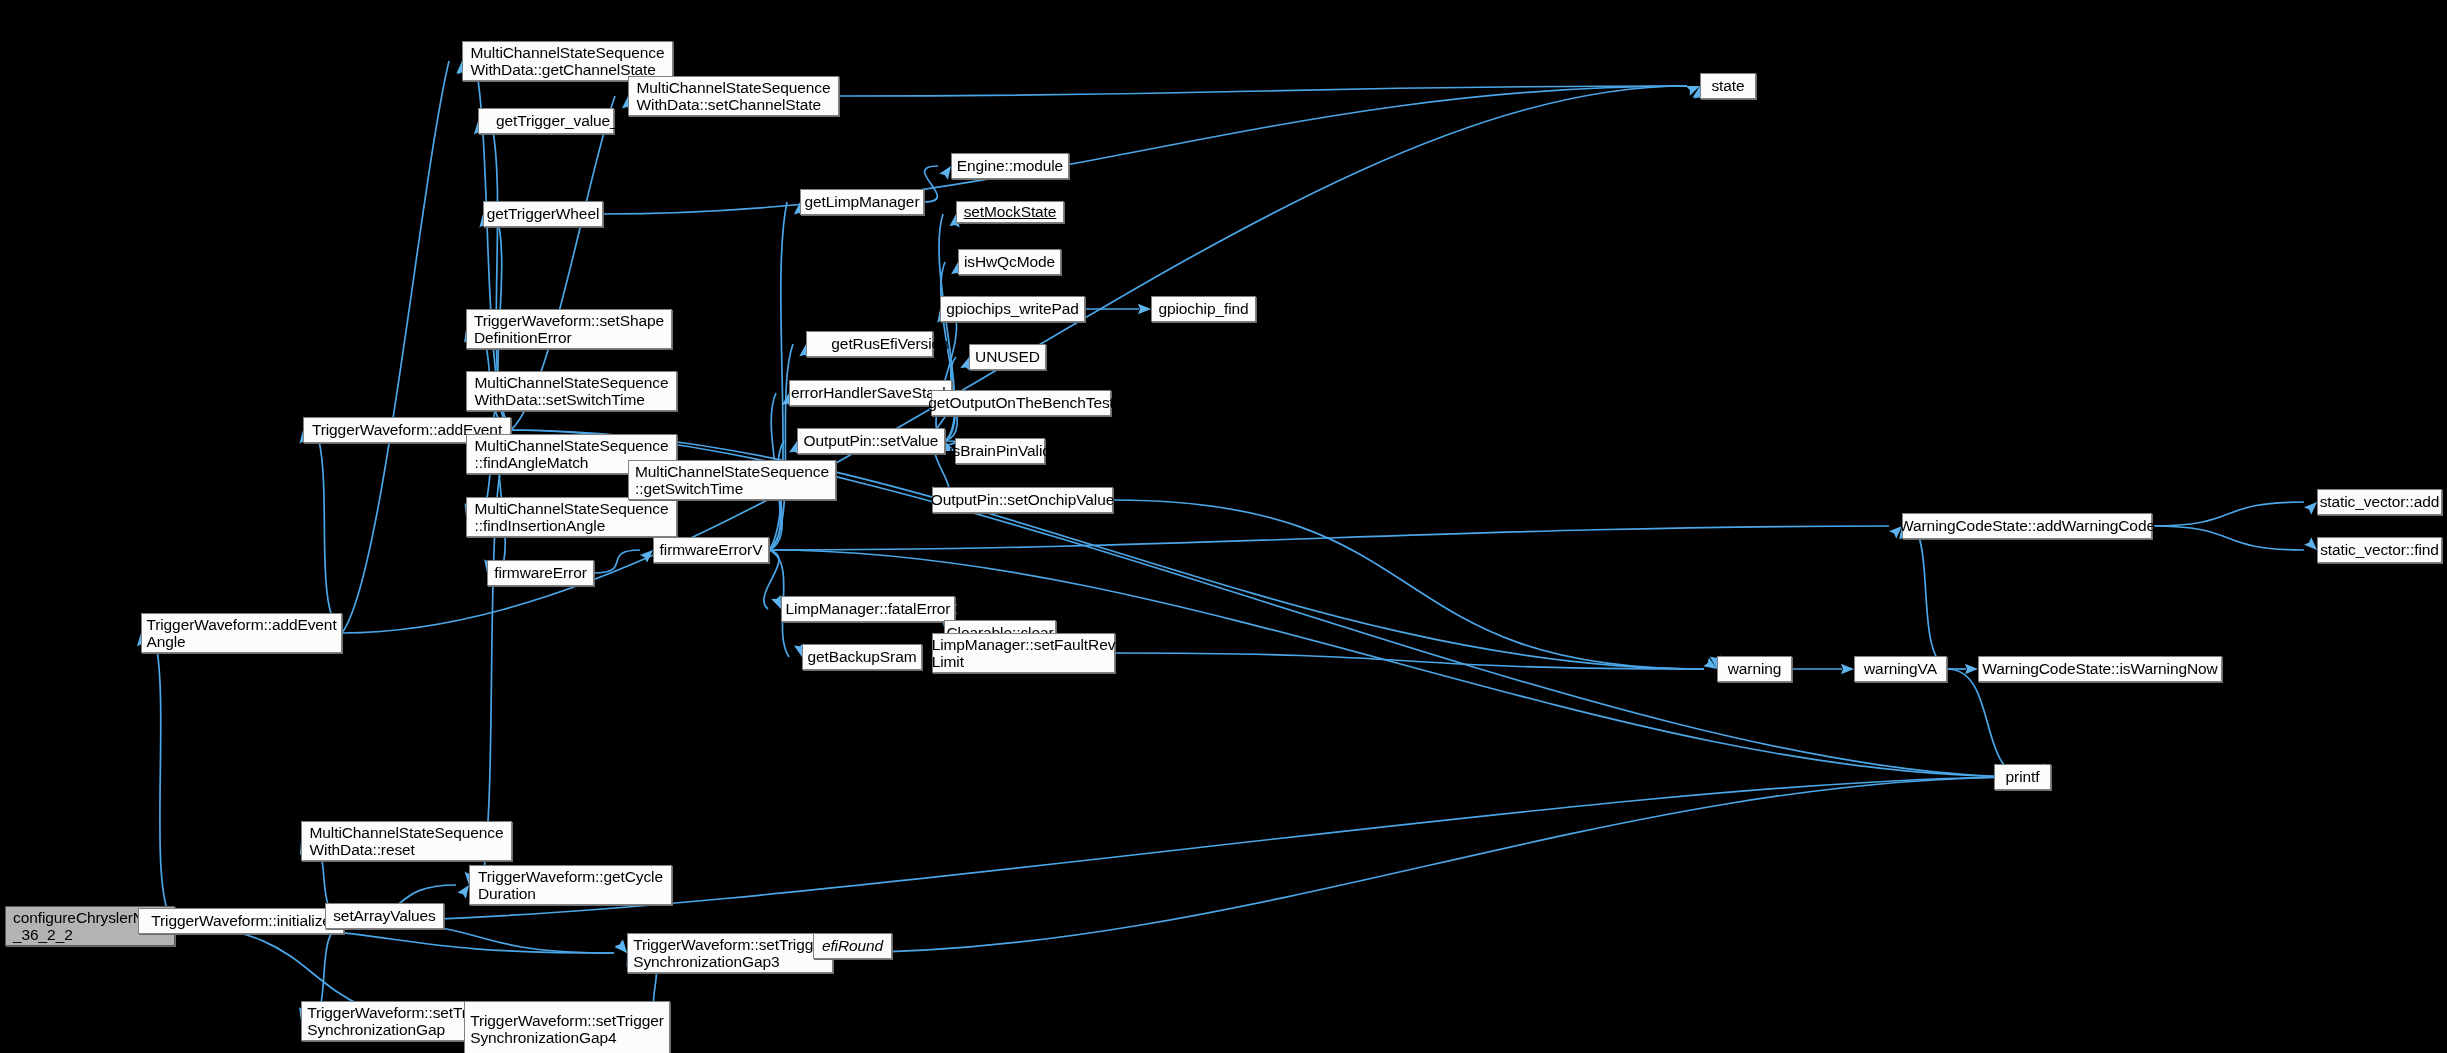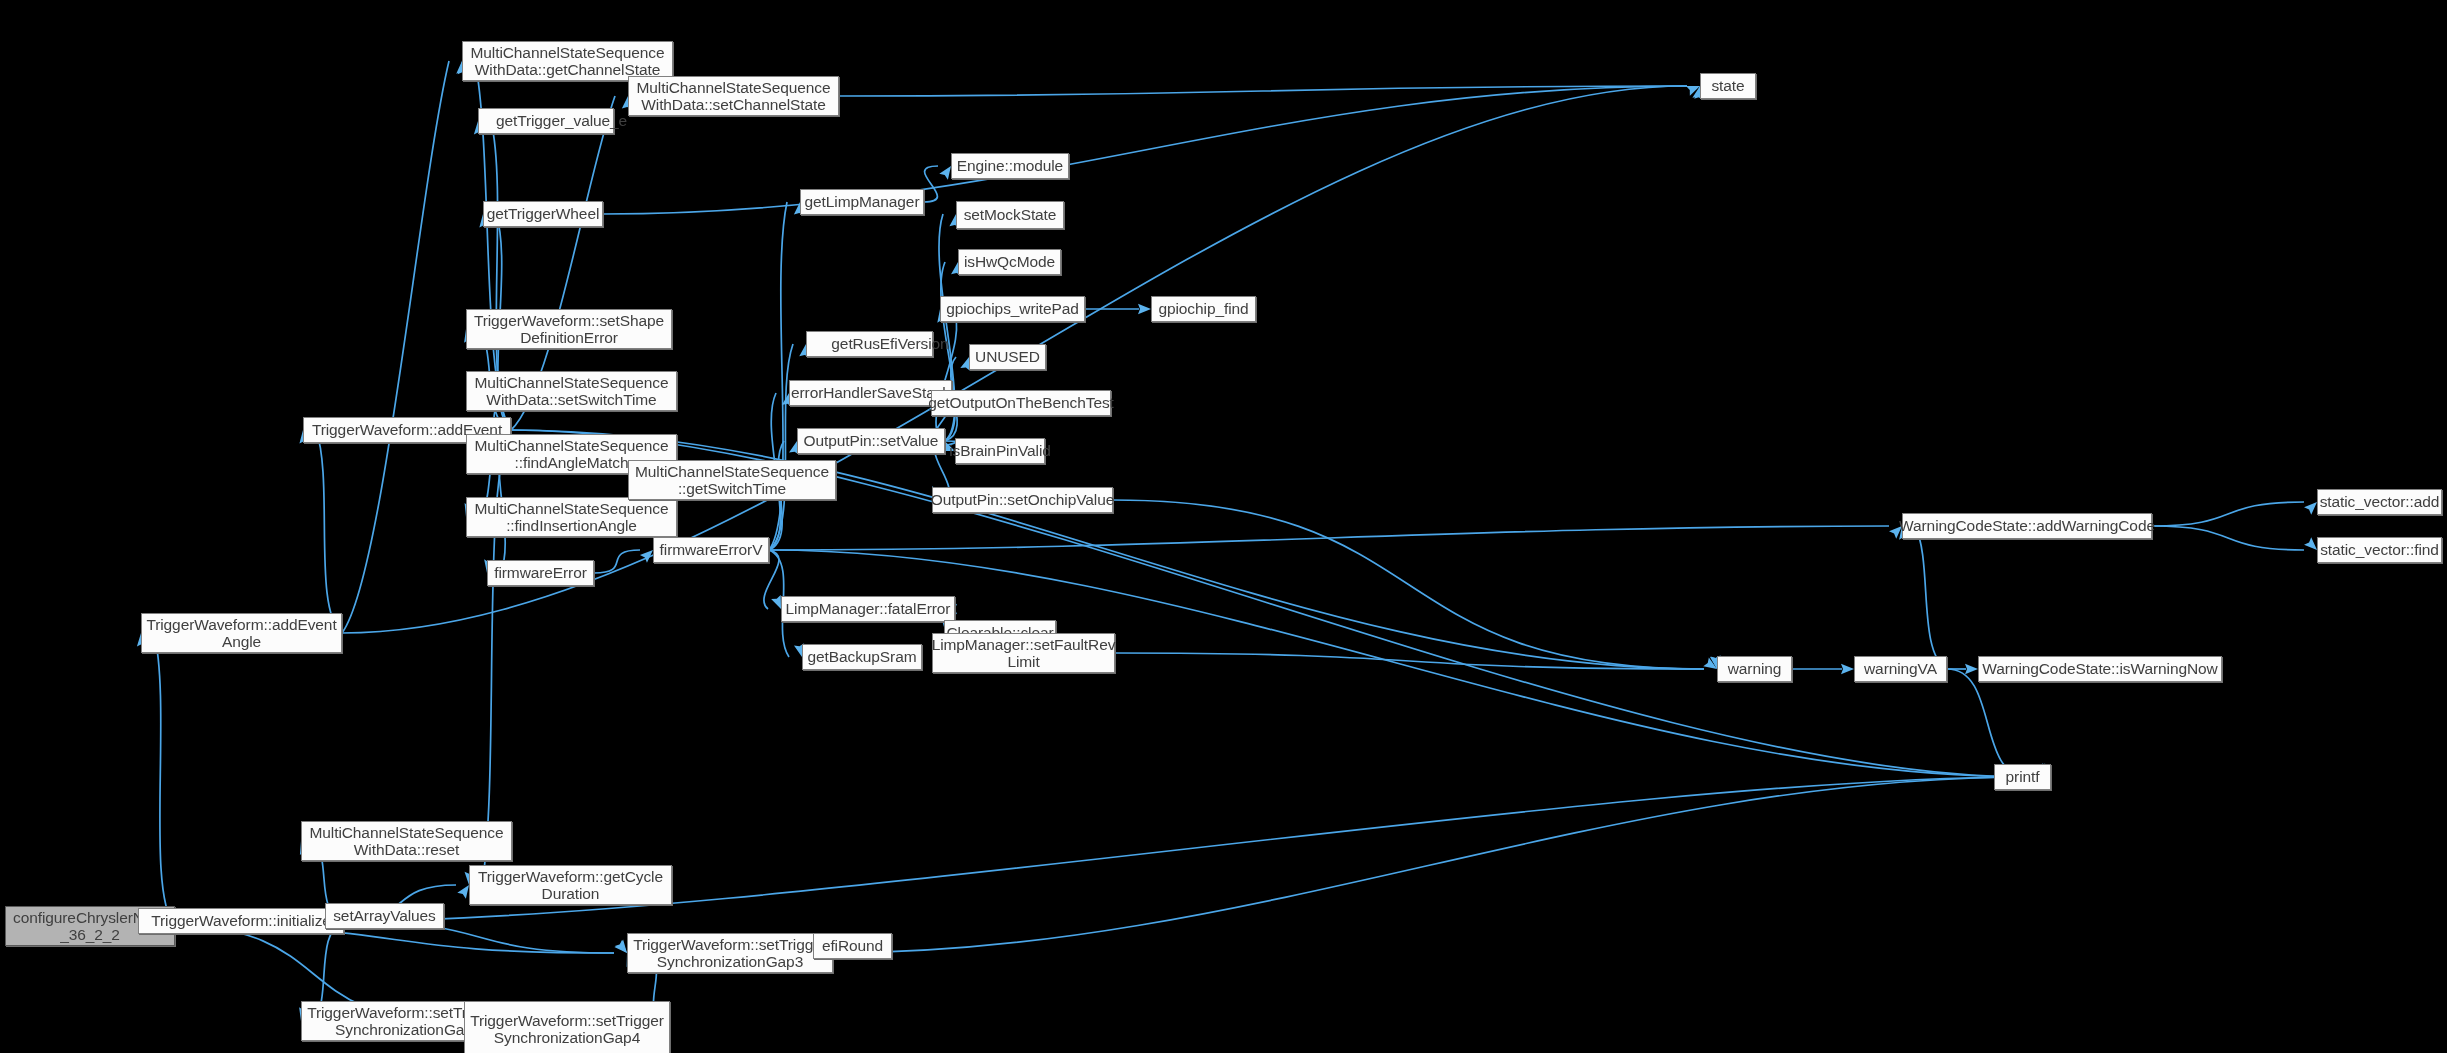--- a/index.html
+++ b/index.html
@@ -21,27 +21,27 @@
     left: 0; top: 0;
     width: 2447px;
     height: 1053px;
     pointer-events: none;
   }
   .node {
     position: absolute;
     box-sizing: border-box;
     background: #fcfcfc;
     border: 1px solid #808080;
-    color: #404040;
+    color: #000000;
     font-size: 15.5px;
     line-height: 17.5px;
     display: flex;
     align-items: center;
     justify-content: center;
-    text-align: center;
+    text-align: left;
     letter-spacing: -0.1px;
     white-space: pre-line;
     z-index: 3;
     cursor: pointer;
     box-shadow: 1px 1px 0 #6e6e6e;
   }
   .node.root {
     background: #b3b3b3;
     border: 1px solid #5a5a5a;
     font-weight: normal;
@@ -222,23 +222,23 @@
 ::getSwitchTime</span></div>
     <div class="node" style="left: 653px; top: 537px; width: 116px; height: 26px;"><span class="node-label">firmwareErrorV</span></div>
     <div class="node" style="left: 627px; top: 933px; width: 206px; height: 40px;"><span class="node-label">TriggerWaveform::setTrigger
 SynchronizationGap3</span></div>
     <div class="node" style="left: 800px; top: 189px; width: 124px; height: 26px;"><span class="node-label">getLimpManager</span></div>
     <div class="node" style="left: 806px; top: 331px; width: 127px; height: 26px; padding-left: 41px;"><span class="node-label">getRusEfiVersion</span></div>
     <div class="node" style="left: 789px; top: 380px; width: 163px; height: 26px;"><span class="node-label">errorHandlerSaveStack</span></div>
     <div class="node" style="left: 797px; top: 428px; width: 148px; height: 26px;"><span class="node-label">OutputPin::setValue</span></div>
     <div class="node" style="left: 781px; top: 596px; width: 174px; height: 26px;"><span class="node-label">LimpManager::fatalError</span></div>
     <div class="node" style="left: 802px; top: 644px; width: 120px; height: 26px;"><span class="node-label">getBackupSram</span></div>
-    <div class="node" style="left: 813px; top: 933px; width: 79px; height: 26px;"><span class="node-label">efiRound</span></div>
+    <div class="node" style="left: 813px; top: 933px; width: 79px; height: 26px; font-style: italic;"><span class="node-label">efiRound</span></div>
     <div class="node" style="left: 951px; top: 153px; width: 118px; height: 26px;"><span class="node-label">Engine::module</span></div>
-    <div class="node" style="left: 956px; top: 201px; width: 108px; height: 28px;"><span class="node-label">setMockState</span></div>
+    <div class="node" style="left: 956px; top: 201px; width: 108px; height: 22px; text-decoration: underline;"><span class="node-label">setMockState</span></div>
     <div class="node" style="left: 958px; top: 249px; width: 103px; height: 26px;"><span class="node-label">isHwQcMode</span></div>
     <div class="node" style="left: 940px; top: 296px; width: 145px; height: 26px;"><span class="node-label">gpiochips_writePad</span></div>
     <div class="node" style="left: 969px; top: 344px; width: 77px; height: 26px;"><span class="node-label">UNUSED</span></div>
     <div class="node" style="left: 931px; top: 390px; width: 180px; height: 26px;"><span class="node-label">getOutputOnTheBenchTest</span></div>
     <div class="node" style="left: 955px; top: 438px; width: 90px; height: 26px;"><span class="node-label">isBrainPinValid</span></div>
     <div class="node" style="left: 932px; top: 487px; width: 181px; height: 26px;"><span class="node-label">OutputPin::setOnchipValue</span></div>
     <div class="node" style="left: 944px; top: 596px; width: 112px; height: 26px; margin-top: 24px;"><span class="node-label">Clearable::clear</span></div>
     <div class="node" style="left: 932px; top: 633px; width: 183px; height: 40px;"><span class="node-label">LimpManager::setFaultRev
 Limit</span></div>
     <div class="node" style="left: 1151px; top: 296px; width: 105px; height: 26px;"><span class="node-label">gpiochip_find</span></div>

